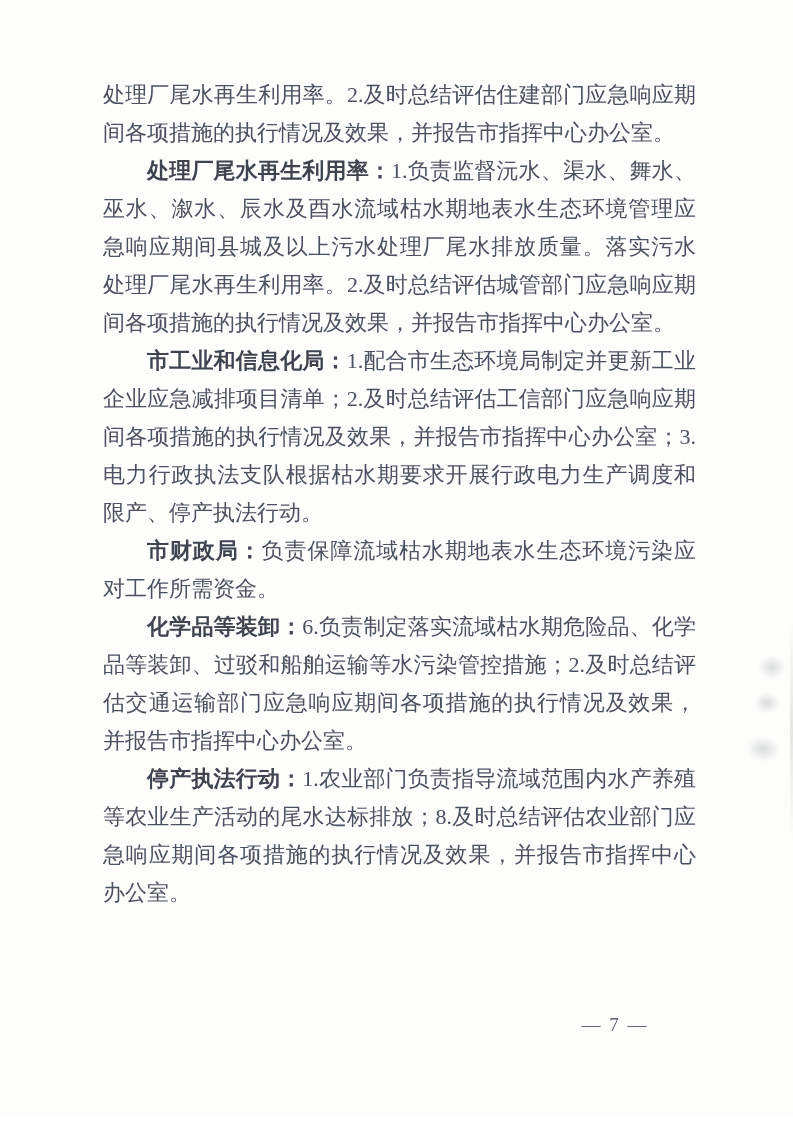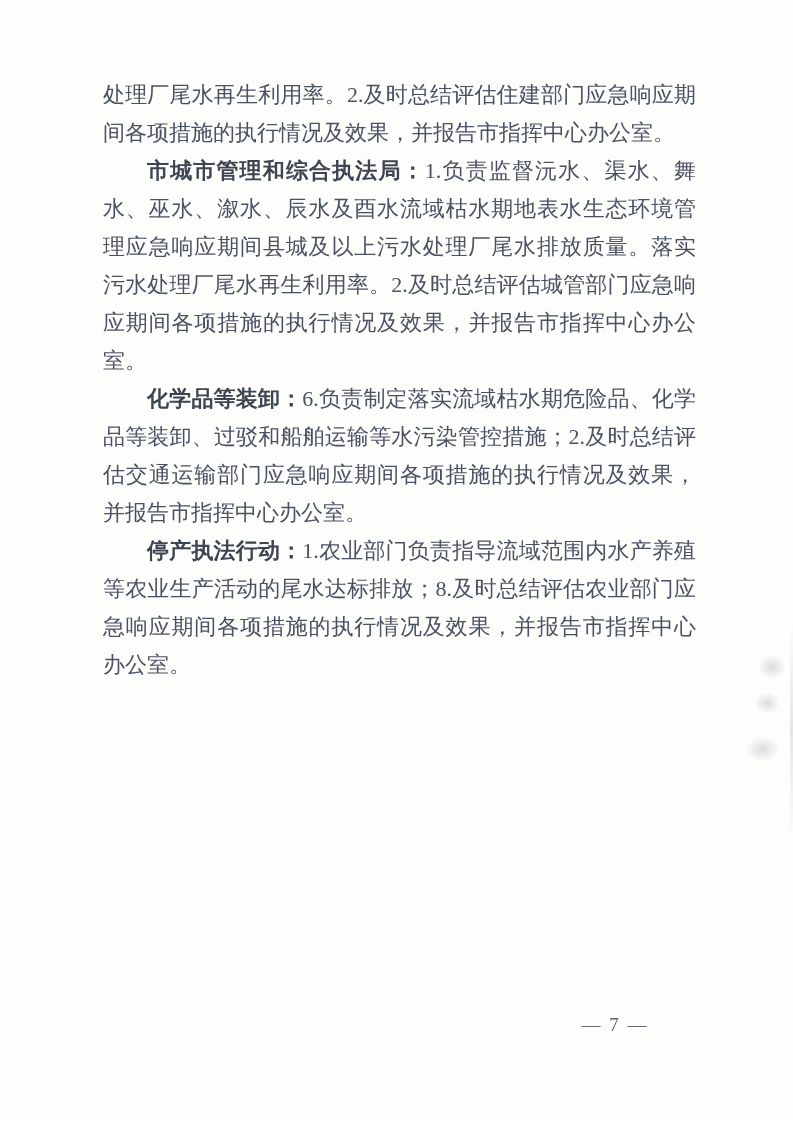--- a/index.html
+++ b/index.html
@@ -60,23 +60,25 @@
     background: linear-gradient(to bottom, rgba(160,160,160,0), rgba(160,160,160,0.25), rgba(160,160,160,0));
   }
 </style>
 </head>
 <body>
 
 <div class="page">
   <div class="content">
   <p><span class="para-heading"></span><span>处理厂尾水再生利用率。2.及时总结评估住建部门应急响应期间各项措施的执行情况及效果，并报告市指挥中心办公室。</span></p>
 
-  <p class="indent"><span class="para-heading">市城市管理和综合执法局：</span><span>1.负责监督沅水、渠水、舞水、巫水、溆水、辰水及酉水流域枯水期地表水生态环境管理应急响应期间县城及以上污水处理厂尾水排放质量。落实污水处理厂尾水再生利用率。2.及时总结评估城管部门应急响应期间各项措施的执行情况及效果，并报告市指挥中心办公室。</span></p>
+  <p class="indent"><span class="para-heading">处理厂尾水再生利用率：</span><span>1.负责监督沅水、渠水、舞水、巫水、溆水、辰水及酉水流域枯水期地表水生态环境管理应急响应期间县城及以上污水处理厂尾水排放质量。落实污水处理厂尾水再生利用率。2.及时总结评估城管部门应急响应期间各项措施的执行情况及效果，并报告市指挥中心办公室。</span></p>
 
+  <p class="indent"><span class="para-heading">市工业和信息化局：</span><span>1.配合市生态环境局制定并更新工业企业应急减排项目清单；2.及时总结评估工信部门应急响应期间各项措施的执行情况及效果，并报告市指挥中心办公室；3.电力行政执法支队根据枯水期要求开展行政电力生产调度和限产、停产执法行动。</span></p>
 
+  <p class="indent"><span class="para-heading">市财政局：</span><span>负责保障流域枯水期地表水生态环境污染应对工作所需资金。</span></p>
 
   <p class="indent"><span class="para-heading">化学品等装卸：</span><span>6.负责制定落实流域枯水期危险品、化学品等装卸、过驳和船舶运输等水污染管控措施；2.及时总结评估交通运输部门应急响应期间各项措施的执行情况及效果，并报告市指挥中心办公室。</span></p>
 
   <p class="indent"><span class="para-heading">停产执法行动：</span><span>1.农业部门负责指导流域范围内水产养殖等农业生产活动的尾水达标排放；8.及时总结评估农业部门应急响应期间各项措施的执行情况及效果，并报告市指挥中心办公室。</span></p>
 </div>
 
   <div class="page-number">— 7 —</div>
 
   <div class="artifact a1"></div>
   <div class="artifact a2"></div>

